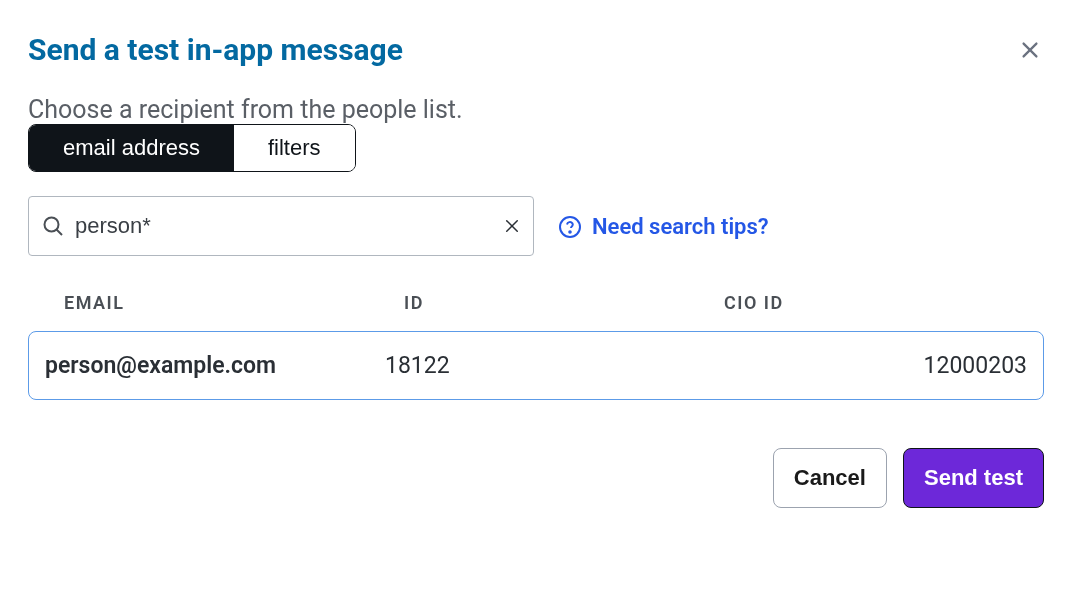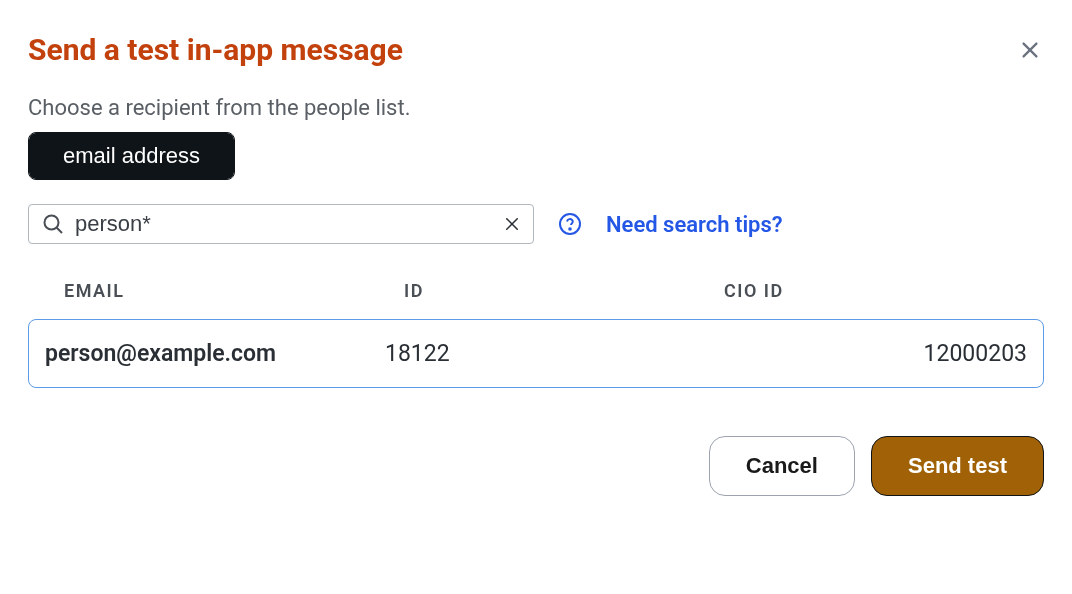--- a/index.html
+++ b/index.html
@@ -17,35 +17,35 @@
     }
     .header {
       display: flex;
       justify-content: space-between;
       align-items: center;
       margin-bottom: 28px;
     }
     .title {
       font-size: 30px;
       font-weight: 700;
-      color: #c2410c;
+      color: #0369a1;
     }
     .close-icon {
       cursor: pointer;
       color: #6b7280;
       display: flex;
       align-items: center;
       justify-content: center;
       width: 28px;
       height: 28px;
     }
     .subtitle {
-      font-size: 22px;
+      font-size: 25px;
       color: #5a5f66;
-      margin-bottom: 12px;
+      margin-bottom: 0;
     }
     .tabs {
       display: inline-flex;
       border: 1.5px solid #0f1419;
       border-radius: 8px;
       overflow: hidden;
       margin-bottom: 24px;
     }
     .tab {
       padding: 10px 34px;
@@ -66,21 +66,21 @@
       gap: 24px;
       margin-bottom: 36px;
     }
     .search-box {
       display: flex;
       align-items: center;
       border: 1.5px solid #b0b7bf;
       border-radius: 4px;
       padding: 8px 12px;
       width: 506px;
-      height: 40px;
+      height: 60px;
       background: #fff;
     }
     .search-icon {
       color: #4a4f55;
       margin-right: 10px;
       display: flex;
       align-items: center;
     }
     .search-input {
       flex: 1;
@@ -91,22 +91,22 @@
       background: transparent;
     }
     .clear-icon {
       color: #2a2f35;
       cursor: pointer;
       display: flex;
       align-items: center;
     }
     .help-link {
       display: flex;
-      align-items: flex-start;
-      gap: 24px;
+      align-items: flex-end;
+      gap: 10px;
       cursor: pointer;
     }
     .help-icon {
       color: #2457e6;
       display: flex;
       align-items: center;
     }
     .help-text {
       color: #2457e6;
       font-size: 22px;
@@ -160,33 +160,33 @@
       flex: 1;
       text-align: right;
     }
     .footer {
       display: flex;
       justify-content: flex-end;
       gap: 16px;
       margin-top: 48px;
     }
     .btn {
-      padding: 16px 36px;
-      font-size: 22px;
-      font-weight: 600;
-      border-radius: 16px;
+      padding: 16px 20px;
+      font-size: 22px;
+      font-weight: 600;
+      border-radius: 8px;
       cursor: pointer;
     }
     .btn-cancel {
       background: #fff;
       color: #1a1a1a;
       border: 1.5px solid #9ca3af;
     }
     .btn-send {
-      background: #a16207;
+      background: #6d28d9;
       color: #fff;
       border: 1.5px solid #0f1419;
     }
   </style>
 </head>
 <body>
 
 
 
 <div class="header">
@@ -196,20 +196,21 @@
       <line x1="5" y1="5" x2="19" y2="19"></line>
       <line x1="19" y1="5" x2="5" y2="19"></line>
     </svg>
   </div>
 </div>
 
 <p class="subtitle">Choose a recipient from the people list.</p>
 
 <div class="tabs">
   <button class="tab active">email address</button>
+  <button class="tab">filters</button>
 </div>
 
 <div class="search-row">
   <div class="search-box">
     <span class="search-icon">
       <svg width="24" height="24" viewBox="0 0 24 24" fill="none" stroke="currentColor" stroke-width="2">
         <circle cx="10.5" cy="10.5" r="7"></circle>
         <line x1="21" y1="21" x2="15.5" y2="15.5"></line>
       </svg>
     </span>

